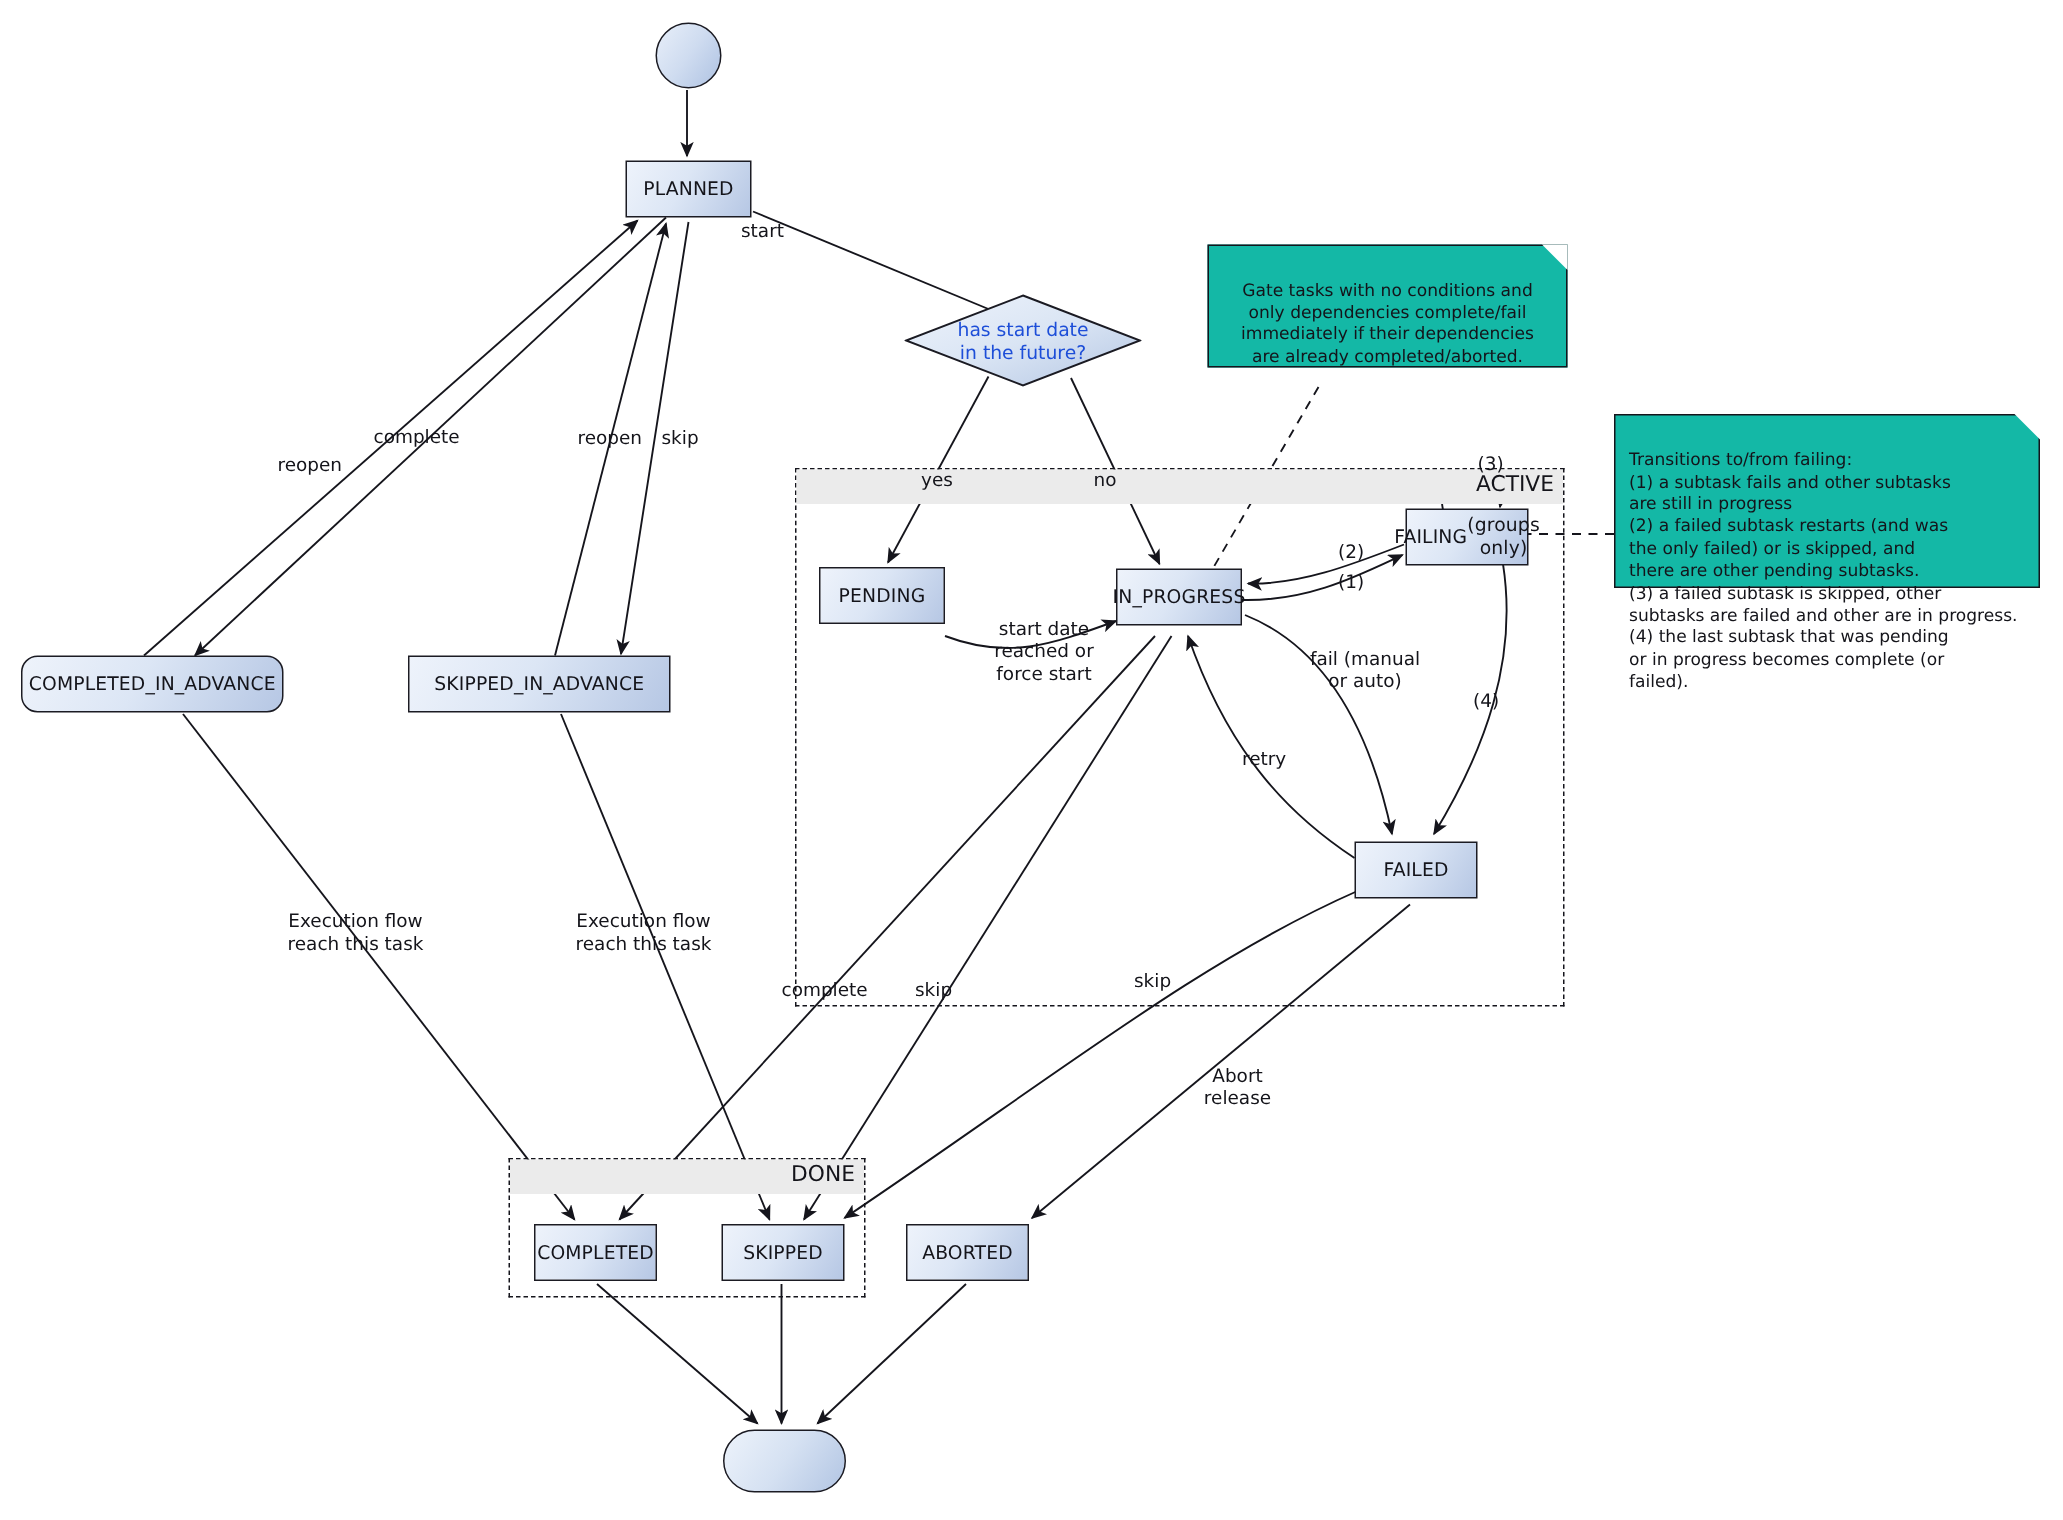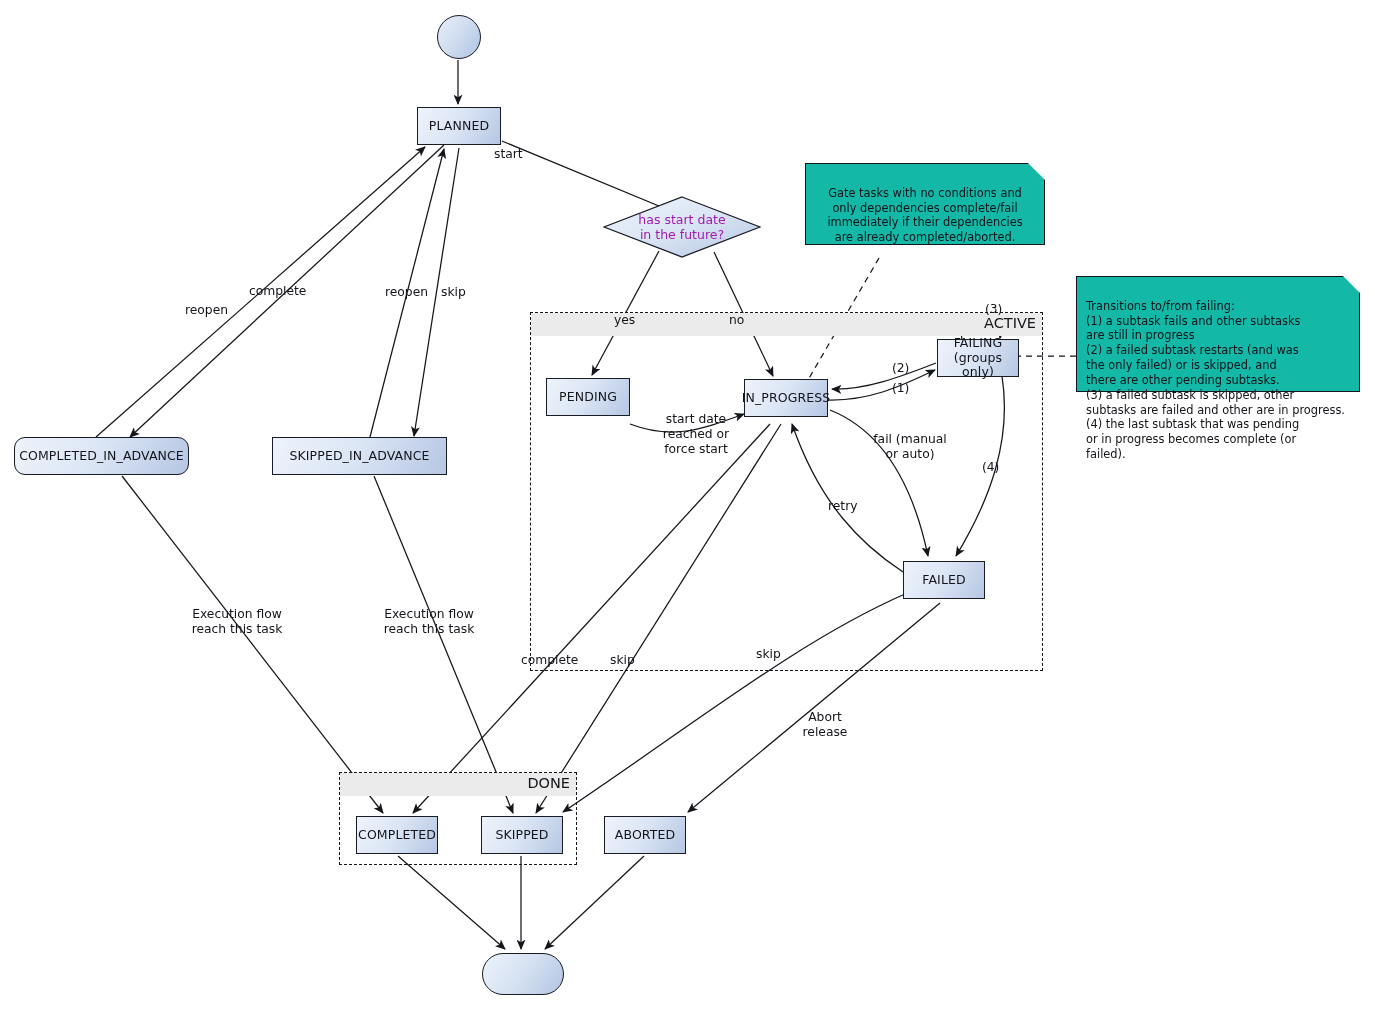--- a/index.html
+++ b/index.html
@@ -65,21 +65,21 @@
     position: absolute;
     left: 0;
     top: 0;
     width: 100%;
     height: 100%;
     display: flex;
     align-items: center;
     justify-content: center;
     flex-direction: column;
     font-size: 12.5px;
-    color: #a21caf;
+    color: #1d4ed8;
     line-height: 1.2;
     text-align: center;
   }
   .group-box {
     position: absolute;
     box-sizing: border-box;
     border: 1.5px dashed #15151c;
     background: transparent;
   }
   .group-band {
@@ -249,21 +249,21 @@
   </div>
 
   <div class="node" style="left:546px; top:378px; width:84px; height:38px;">
     <span>PENDING</span>
   </div>
 
   <div class="node" style="left:744px; top:379px; width:84px; height:38px;">
     <span>IN_PROGRESS</span>
   </div>
 
-  <div class="node" style="left:937px; top:339px; width:82px; height:38px; flex-direction:column;">
+  <div class="node" style="left:937px; top:339px; width:82px; height:38px; flex-direction:row;">
     <span>FAILING</span>
     <span>(groups only)</span>
   </div>
 
   <div class="node" style="left:903px; top:561px; width:82px; height:38px;">
     <span>FAILED</span>
   </div>
 
   <div class="node" style="left:14px; top:437px; width:175px; height:38px;border-radius:11px;">
     <span>COMPLETED_IN_ADVANCE</span>

